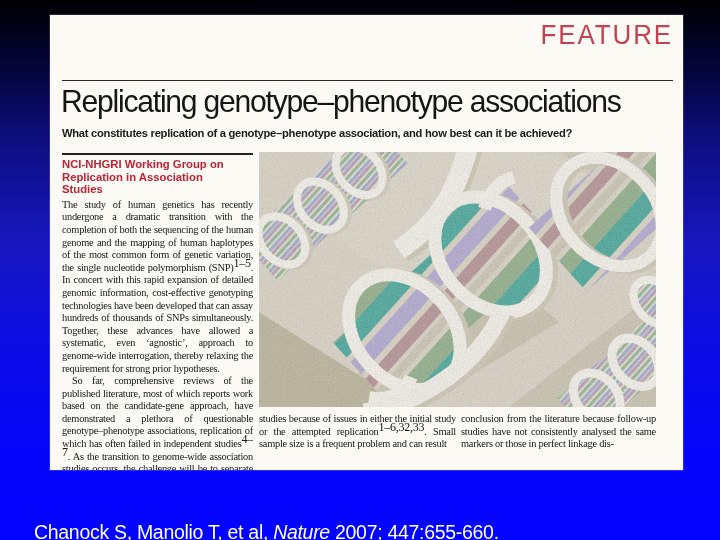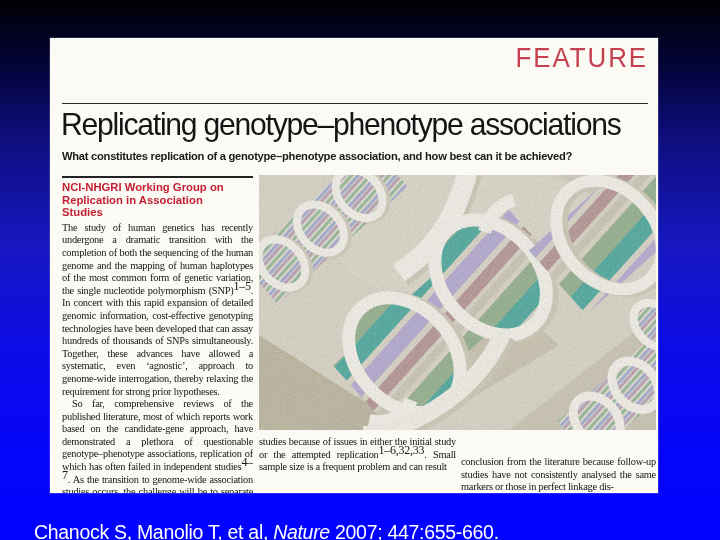--- a/index.html
+++ b/index.html
@@ -2,22 +2,22 @@
 <html lang="en"><head>
 <meta charset="utf-8">
 <style>
   html,body{margin:0;padding:0;width:720px;height:540px;overflow:hidden;}
   .slide{
     position:relative;width:720px;height:540px;
     background:linear-gradient(180deg,#000004 0%,#04043c 13%,#0e0e80 26%,#1717c0 45%,#0c0ce6 64%,#0505fb 84%,#0202ff 100%);
     font-family:"Liberation Sans",sans-serif;
   }
   .page{
-    position:absolute;left:50px;top:38px;width:608px;height:455px;
-    background:#fbfaf5;box-shadow:0 0 0 1px rgba(255,255,255,.15);
+    position:absolute;left:50px;top:15px;width:608px;height:455px;
+    background:#fbfaf5;box-shadow:0 0 0 1px rgba(255,255,255,.15);padding-left:25px;
   }
   .kicker{
     position:absolute;top:5px;right:10px;margin:0;
     font-size:27px;font-weight:400;letter-spacing:2px;color:#c5414f;
     transform:scaleX(.96);transform-origin:right;
   }
   .header-rule{position:absolute;left:12px;right:10px;top:65px;border-top:1.5px solid #2b2b2b;}
   .title{
     position:absolute;left:11px;top:68px;margin:0;white-space:nowrap;
     font-size:32px;font-weight:400;letter-spacing:-1.3px;color:#151515;
@@ -34,21 +34,21 @@
     margin:0 8px 3px 0;font-size:11.3px;line-height:12.6px;font-weight:700;color:#c32133;
   }
   .body{
     font-family:"Liberation Serif",serif;font-size:10.4px;line-height:12.6px;
     letter-spacing:-.25px;text-align:justify;color:#161616;margin:0;
   }
   .body sup{font-size:12px;line-height:0;}
   .indent{text-indent:10px;}
   .figure{position:absolute;left:209px;top:137px;width:397px;height:255px;overflow:hidden;background:#d9d3c3;}
   .col-mid{position:absolute;left:209px;top:398px;width:197px;height:44px;overflow:hidden;}
-  .col-right{position:absolute;left:411px;top:398px;width:195px;height:44px;overflow:hidden;margin-top:20px;}
+  .col-right{position:absolute;left:411px;top:398px;width:195px;height:44px;overflow:hidden;}
   .citation{
     position:absolute;left:18px;top:505px;margin:16px;white-space:nowrap;
     font-size:19.5px;letter-spacing:-.3px;color:#ffffff;
   }
 </style>
 </head>
 <body>
 
 <div class="slide">
 

